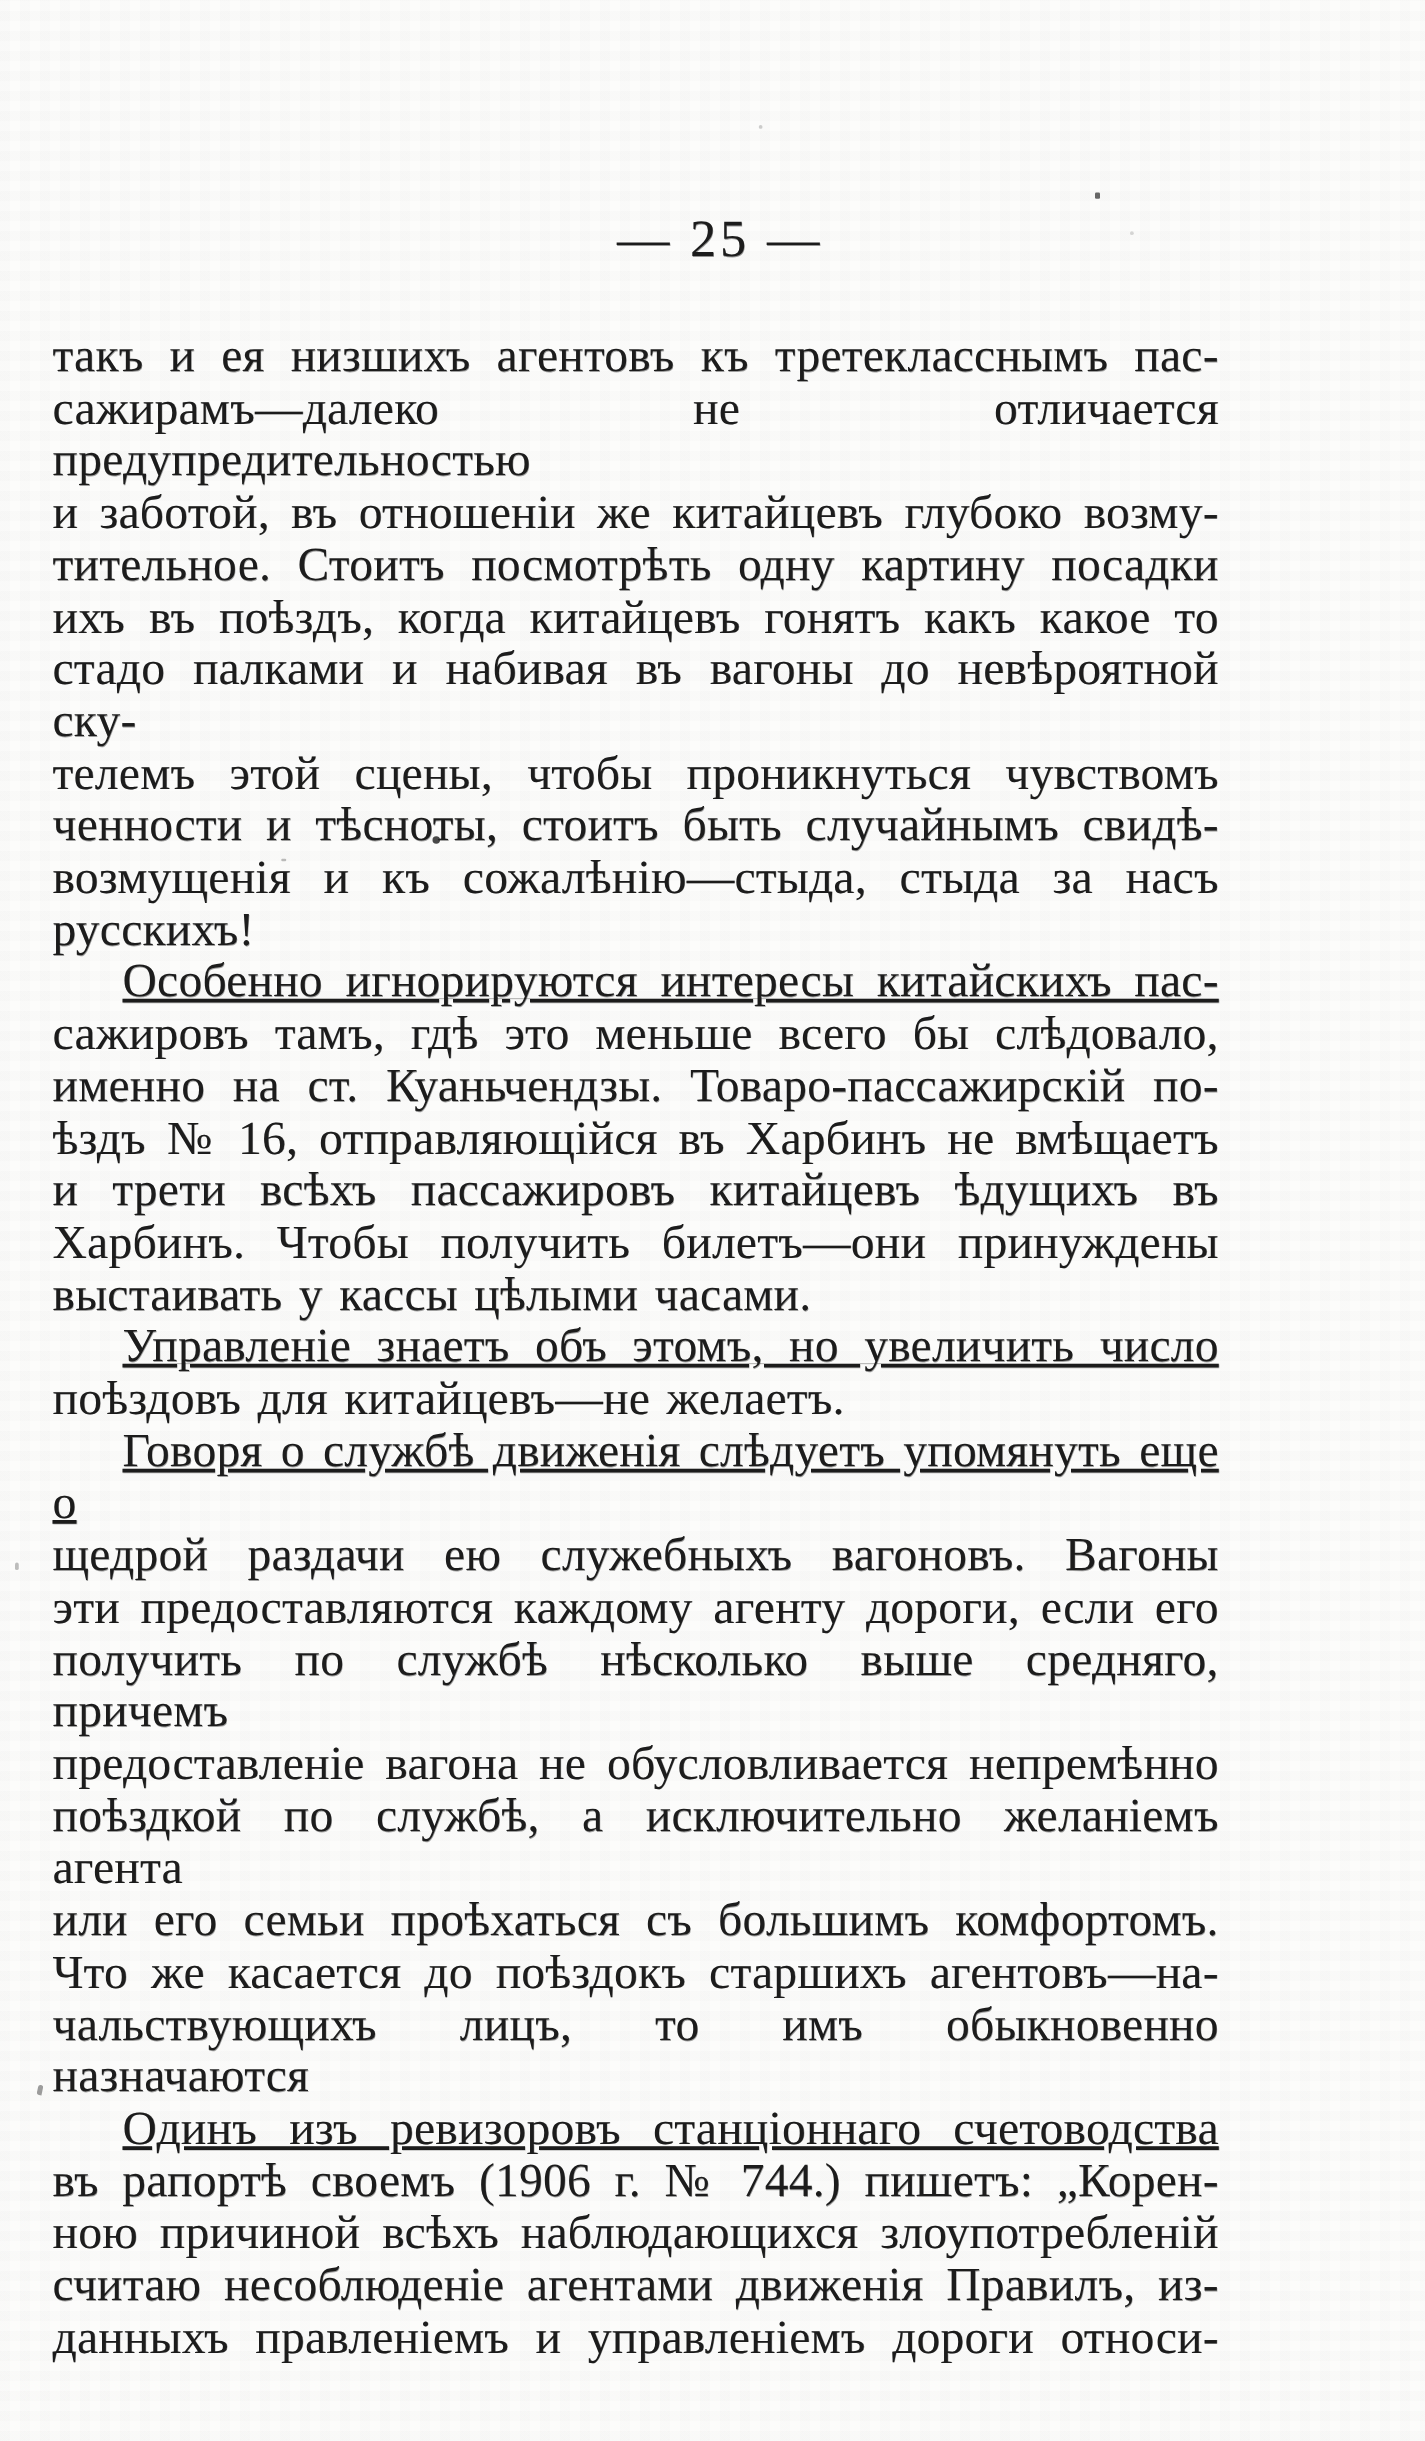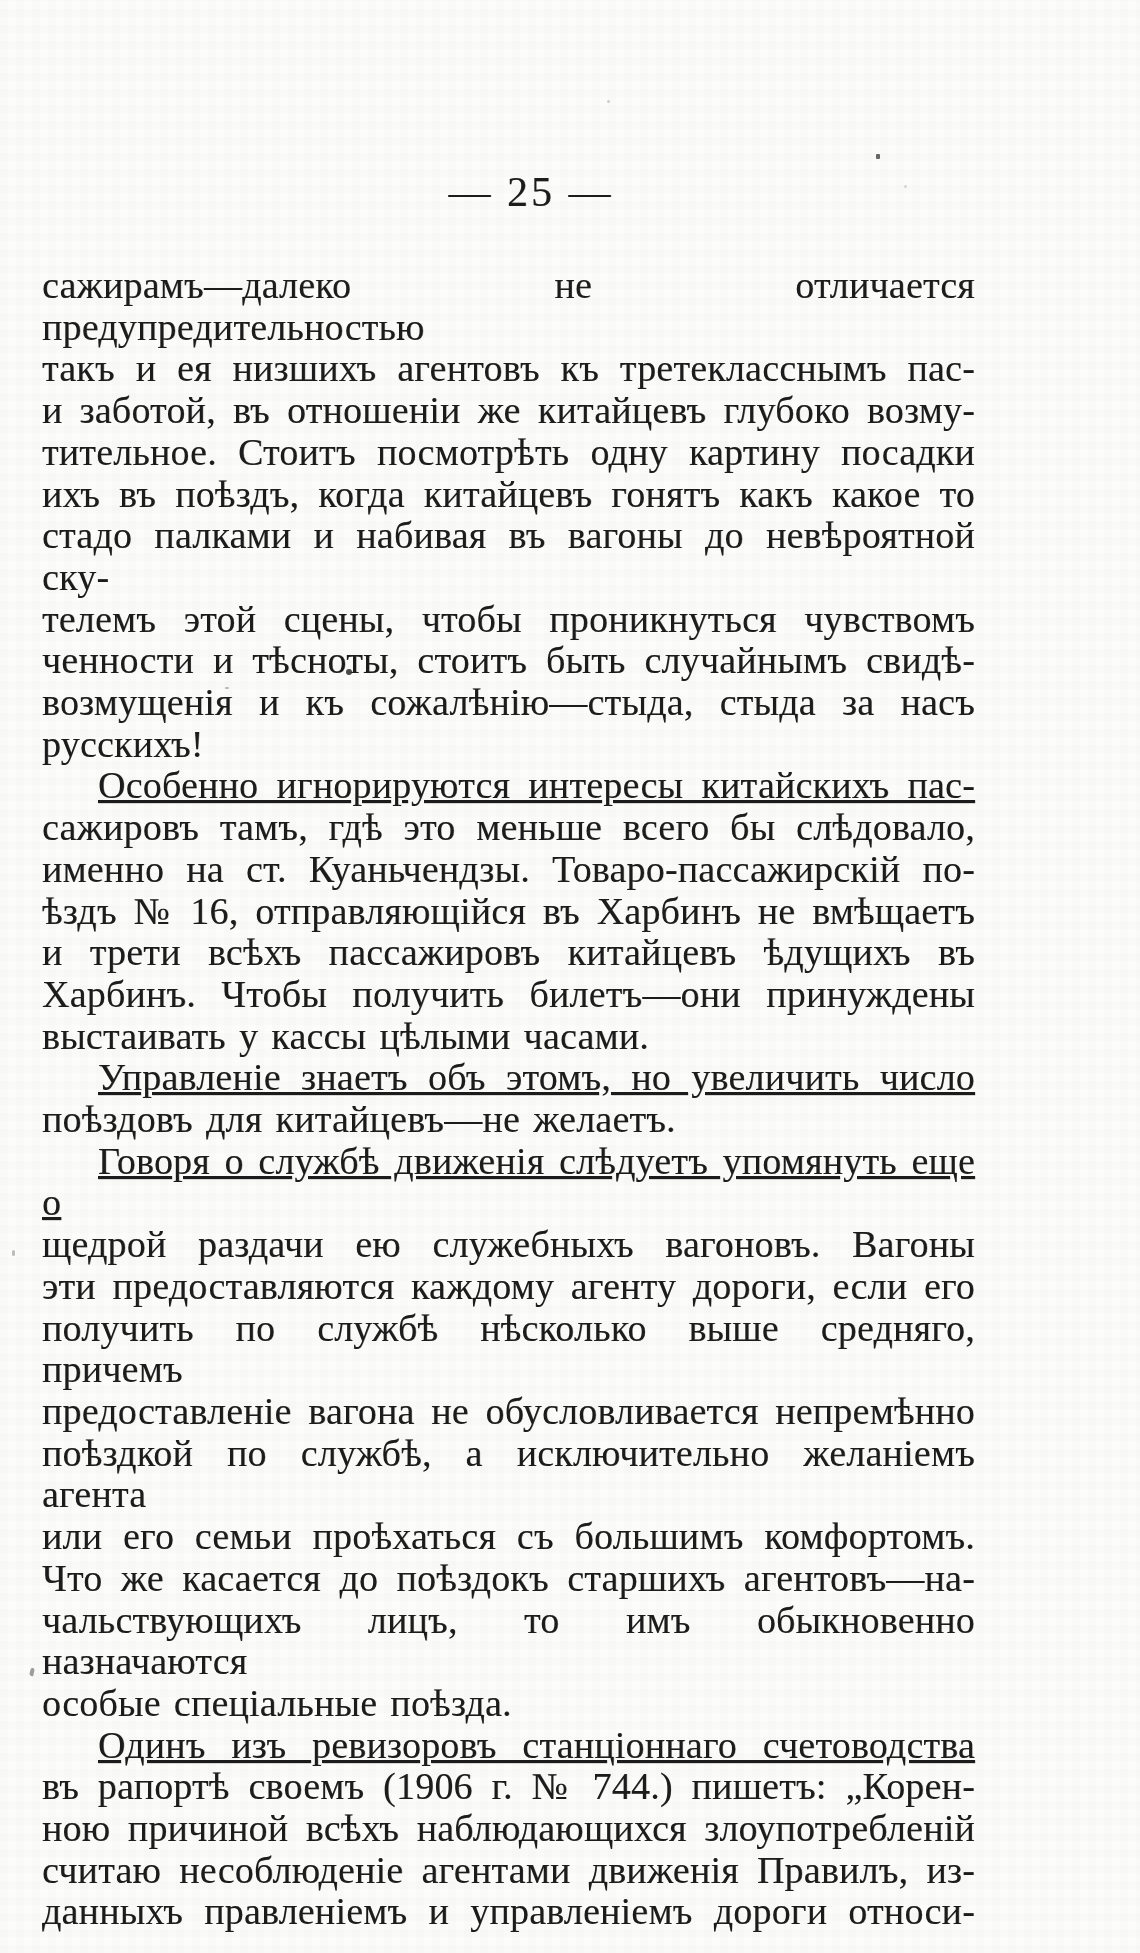--- a/index.html
+++ b/index.html
@@ -23,20 +23,21 @@
     position: absolute;
     top: 168px;
     left: 0;
     width: 1062px;
     text-align: center;
     font-size: 42px;
     letter-spacing: 3px;
     font-weight: 400;
     text-shadow: 0.4px 0.4px 0 rgba(25,25,25,0.45);
     white-space: nowrap;
+    padding-left: 45px;
   }
   .text-block {
     position: absolute;
     top: 265px;
     left: 42px;
     width: 933px;
     font-size: 38px;
     line-height: 41.7px;
     letter-spacing: 0.2px;
     word-spacing: 0.09em;
@@ -62,22 +63,22 @@
   }
 </style>
 </head>
 <body>
 
 <div class="page">
 
   <div class="page-header">— 25 —</div>
 
   <div class="text-block" id="text-block">
+      <div class="line">такъ и ея низшихъ агентовъ къ третекласснымъ пас-</div>
       <div class="line">сажирамъ—далеко не отличается предупредительностью</div>
-      <div class="line">такъ и ея низшихъ агентовъ къ третекласснымъ пас-</div>
       <div class="line">и заботой, въ отношеніи же китайцевъ глубоко возму-</div>
       <div class="line">тительное. Стоитъ посмотрѣть одну картину посадки</div>
       <div class="line">ихъ въ поѣздъ, когда китайцевъ гонятъ какъ какое то</div>
       <div class="line">стадо палками и набивая въ вагоны до невѣроятной ску-</div>
       <div class="line">телемъ этой сцены, чтобы проникнуться чувствомъ</div>
       <div class="line">ченности и тѣсноты, стоитъ быть случайнымъ свидѣ-</div>
       <div class="line">возмущенія и къ сожалѣнію—стыда, стыда за насъ</div>
       <div class="line para-end">русскихъ!</div>
       <div class="line indent">Особенно игнорируются интересы китайскихъ пас-</div>
       <div class="line">сажировъ тамъ, гдѣ это меньше всего бы слѣдовало,</div>
@@ -90,21 +91,20 @@
       <div class="line para-end">поѣздовъ для китайцевъ—не желаетъ.</div>
       <div class="line indent">Говоря о службѣ движенія слѣдуетъ упомянуть еще о</div>
       <div class="line">щедрой раздачи ею служебныхъ вагоновъ. Вагоны</div>
       <div class="line">эти предоставляются каждому агенту дороги, если его</div>
       <div class="line">получить по службѣ нѣсколько выше средняго, причемъ</div>
       <div class="line">предоставленіе вагона не обусловливается непремѣнно</div>
       <div class="line">поѣздкой по службѣ, а исключительно желаніемъ агента</div>
       <div class="line">или его семьи проѣхаться съ большимъ комфортомъ.</div>
       <div class="line">Что же касается до поѣздокъ старшихъ агентовъ—на-</div>
       <div class="line">чальствующихъ лицъ, то имъ обыкновенно назначаются</div>
-      <div class="line para-end">особые спеціальные поѣзда.</div>
       <div class="line indent">Одинъ изъ ревизоровъ станціоннаго счетоводства</div>
       <div class="line">въ рапортѣ своемъ (1906 г. № 744.) пишетъ: „Корен-</div>
       <div class="line">ною причиной всѣхъ наблюдающихся злоупотребленій</div>
       <div class="line">считаю несоблюденіе агентами движенія Правилъ, из-</div>
       <div class="line">данныхъ правленіемъ и управленіемъ дороги относи-</div>
     </div>
 
   <div class="speck" style="left:607px; top:100px; width:3px; height:3px; opacity:0.22;"></div>
   <div class="speck" style="left:876px; top:154px; width:4px; height:5px; opacity:0.7; border-radius:1px;"></div>
   <div class="speck" style="left:904px; top:185px; width:3px; height:3px; opacity:0.18;"></div>

